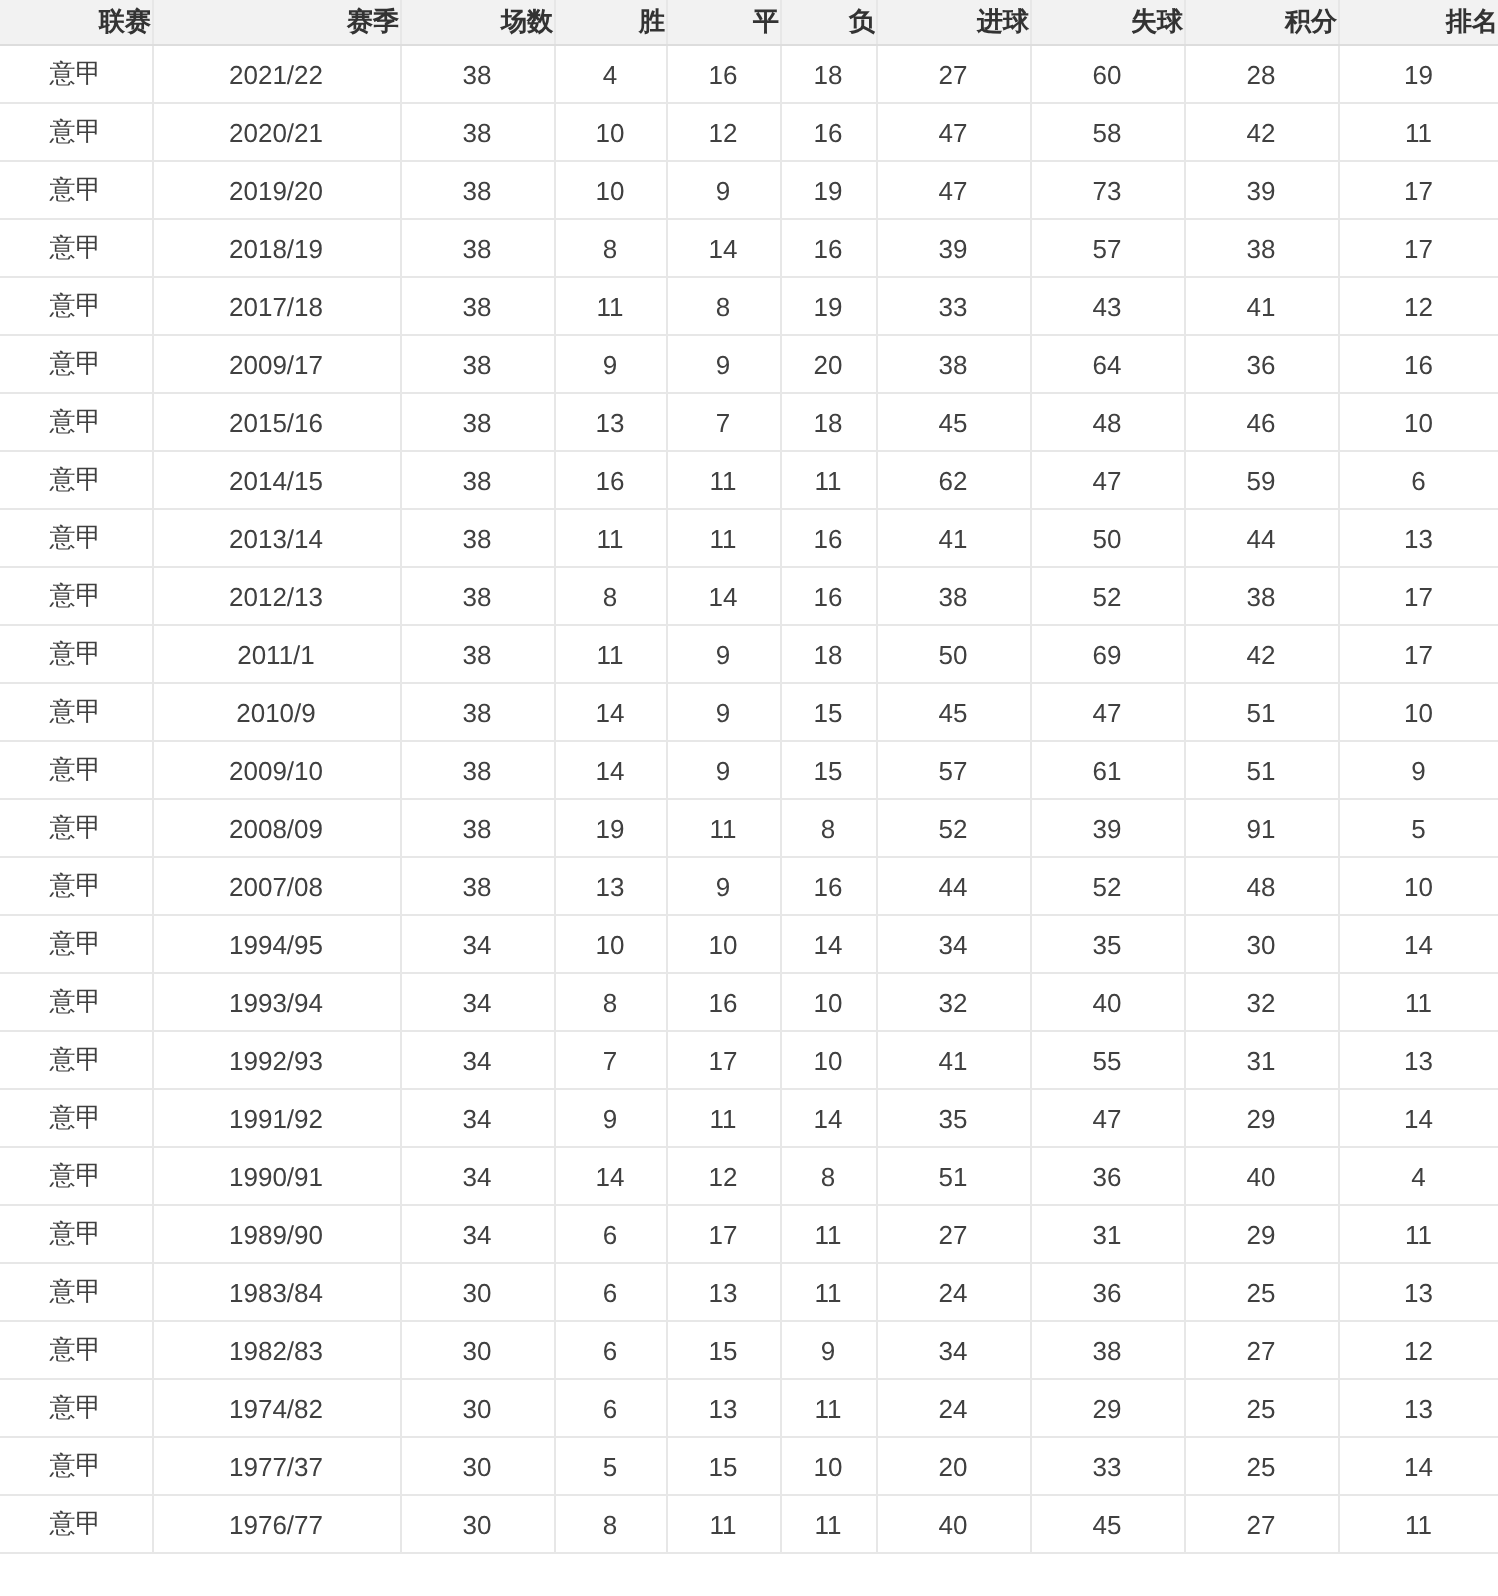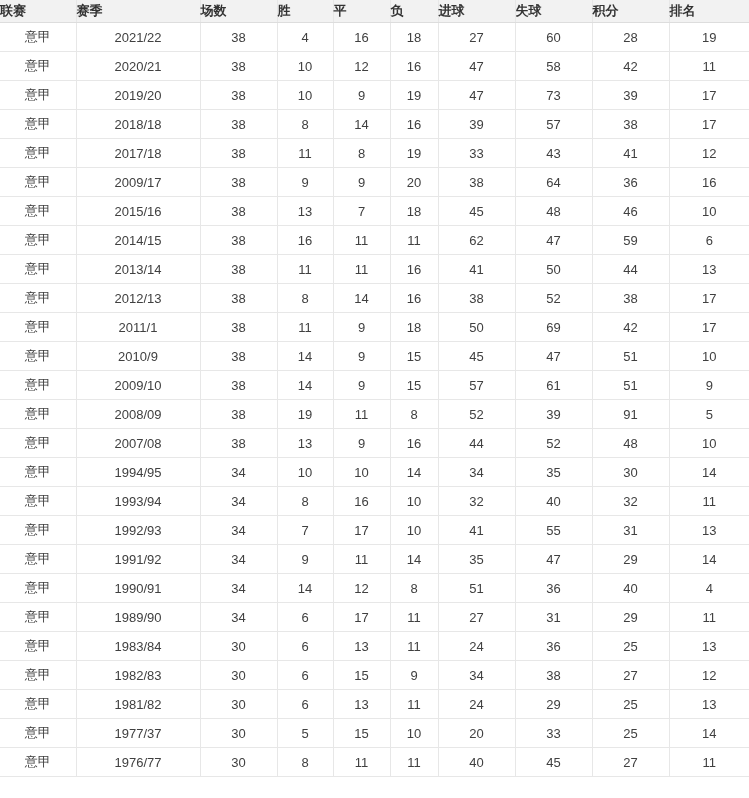--- a/index.html
+++ b/index.html
@@ -15,21 +15,21 @@
     width: 749px;
     border-collapse: collapse;
     table-layout: fixed;
   }
   table.stats th {
     background: #f2f2f2;
     height: 22px;
     font-size: 13px;
     font-weight: bold;
     color: #333333;
-    text-align: left;
+    text-align: right;
     vertical-align: middle;
     padding: 0;
     border-bottom: 1px solid #dddddd;
   }
   table.stats td {
     background: #ffffff;
     height: 28px;
     font-size: 13px;
     font-weight: normal;
     color: #404040;
@@ -105,21 +105,21 @@
         <td>10</td>
         <td>9</td>
         <td>19</td>
         <td>47</td>
         <td>73</td>
         <td>39</td>
         <td>17</td>
       </tr>
       <tr>
         <td>意甲</td>
-        <td>2018/18</td>
+        <td>2018/19</td>
         <td>38</td>
         <td>8</td>
         <td>14</td>
         <td>16</td>
         <td>39</td>
         <td>57</td>
         <td>38</td>
         <td>17</td>
       </tr>
       <tr>
@@ -345,21 +345,21 @@
         <td>6</td>
         <td>15</td>
         <td>9</td>
         <td>34</td>
         <td>38</td>
         <td>27</td>
         <td>12</td>
       </tr>
       <tr>
         <td>意甲</td>
-        <td>1981/82</td>
+        <td>1974/82</td>
         <td>30</td>
         <td>6</td>
         <td>13</td>
         <td>11</td>
         <td>24</td>
         <td>29</td>
         <td>25</td>
         <td>13</td>
       </tr>
       <tr>

